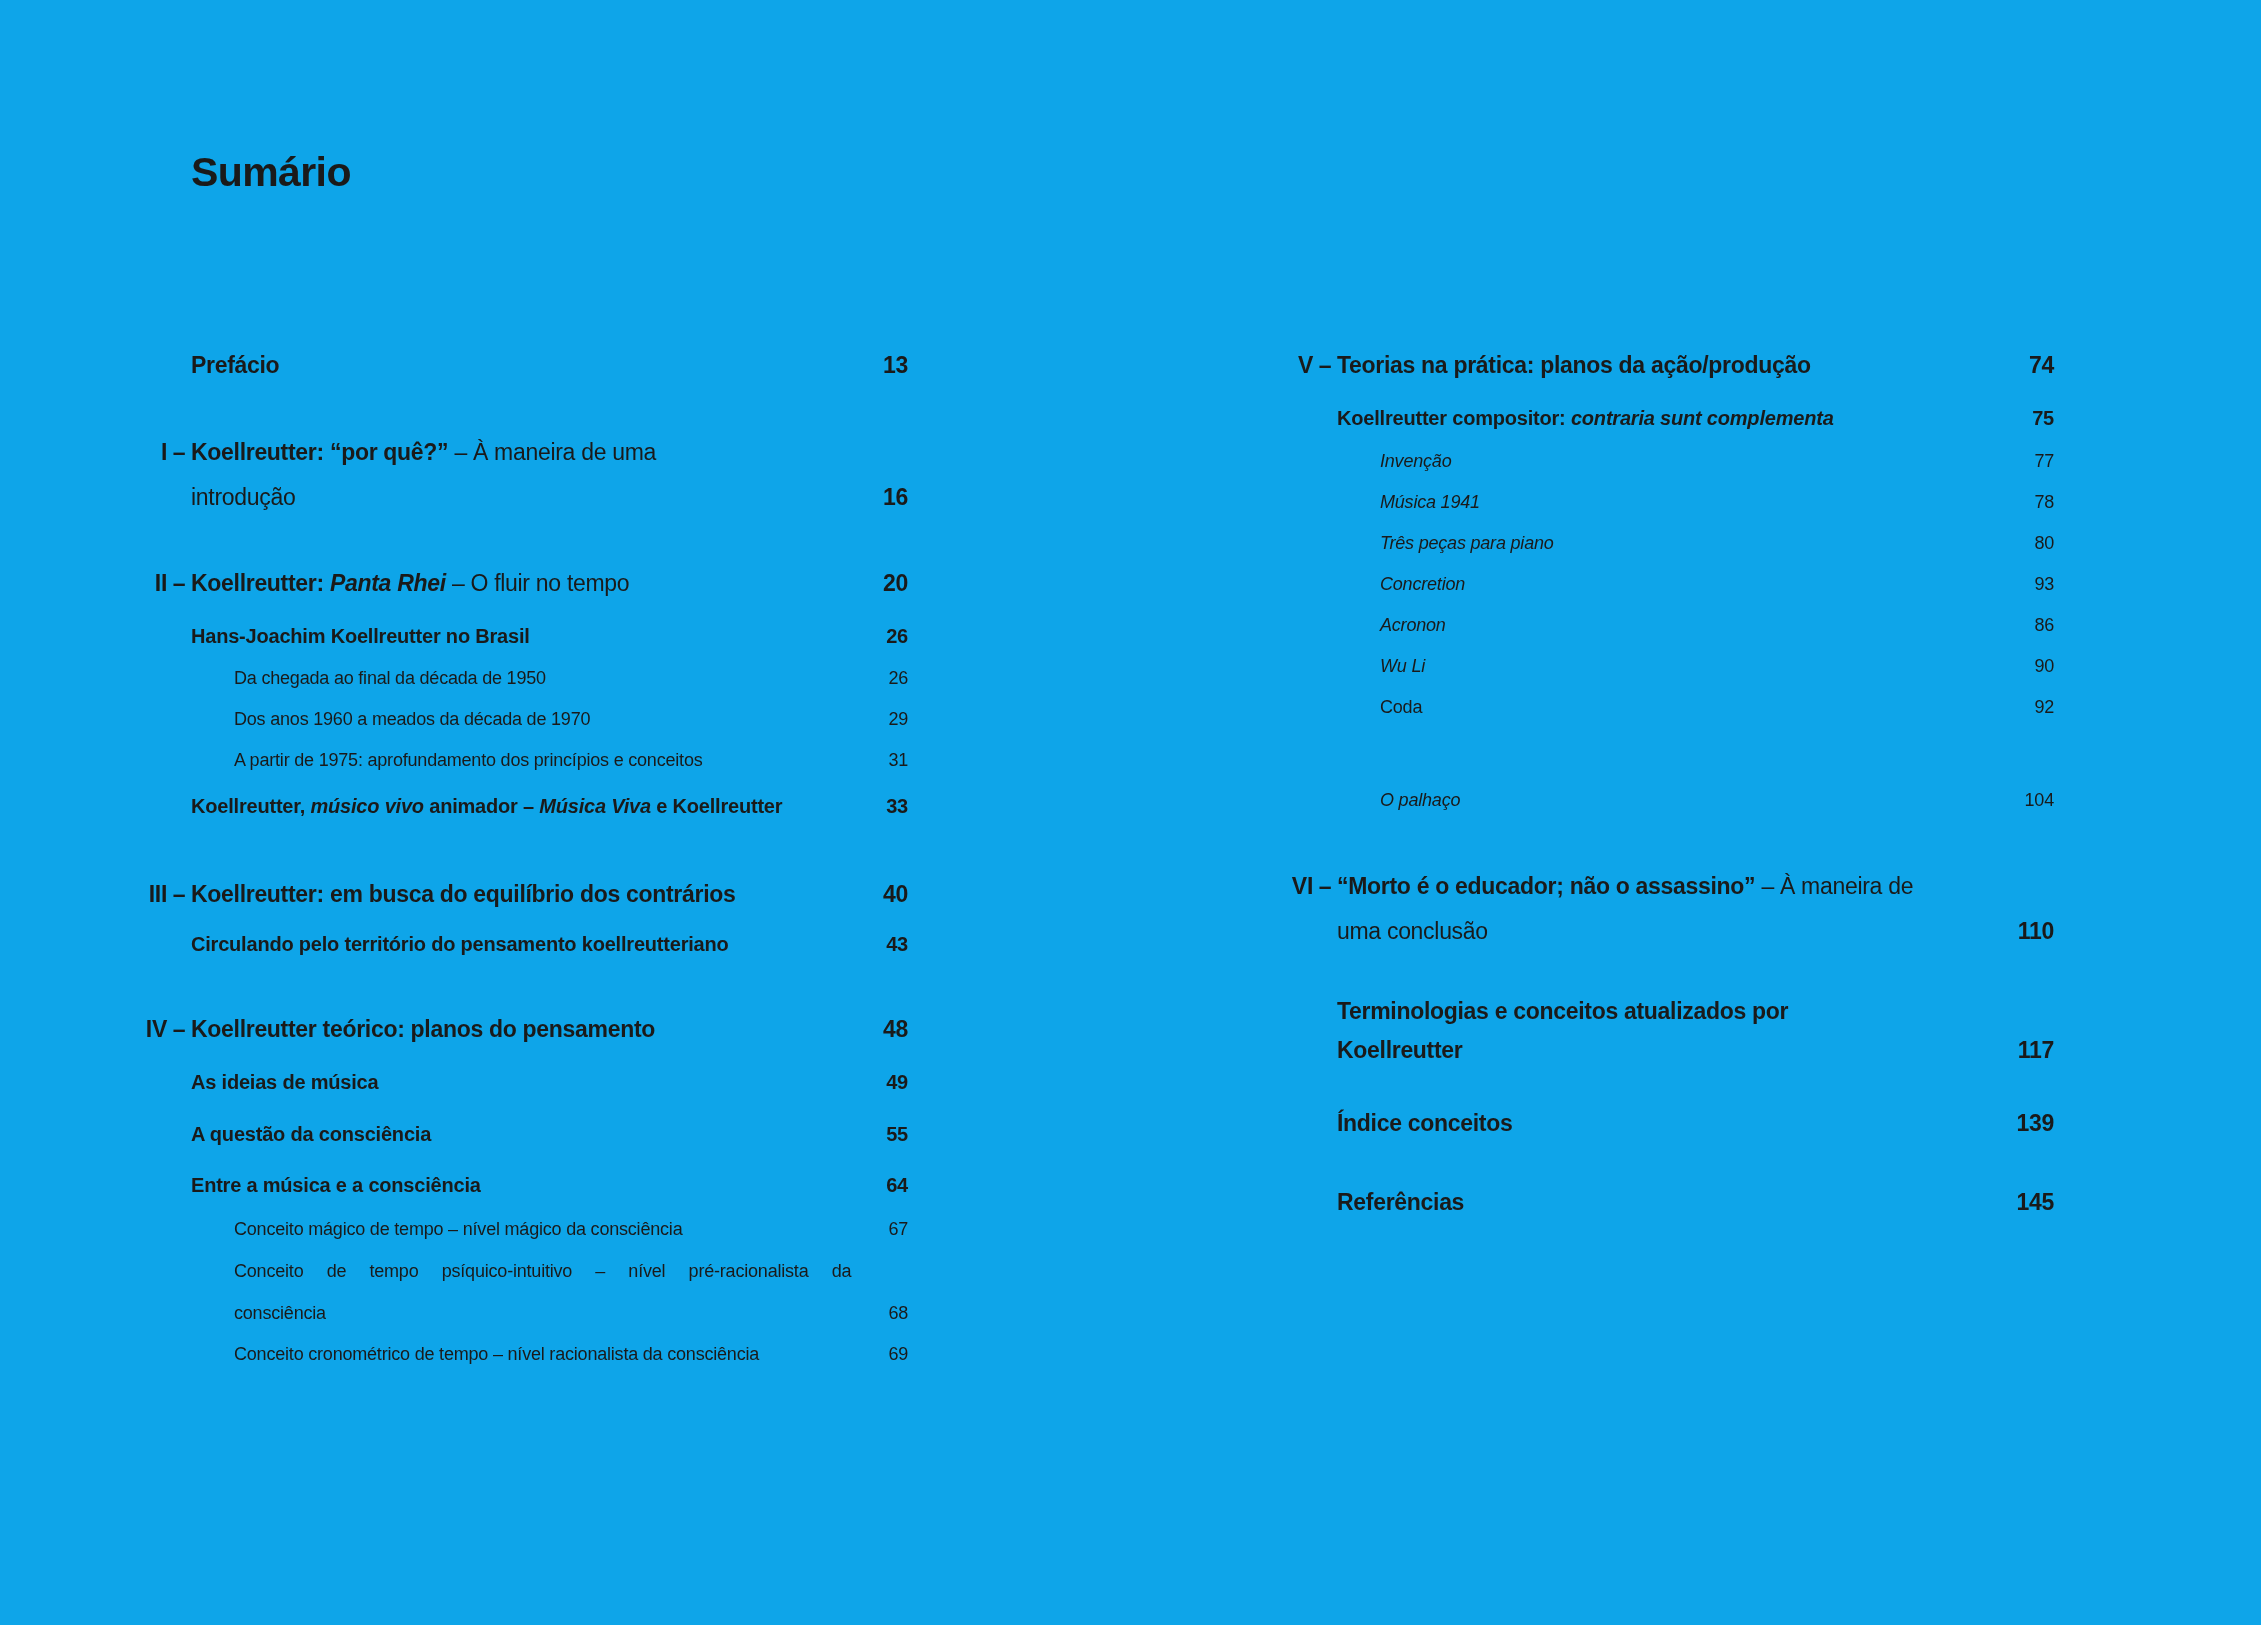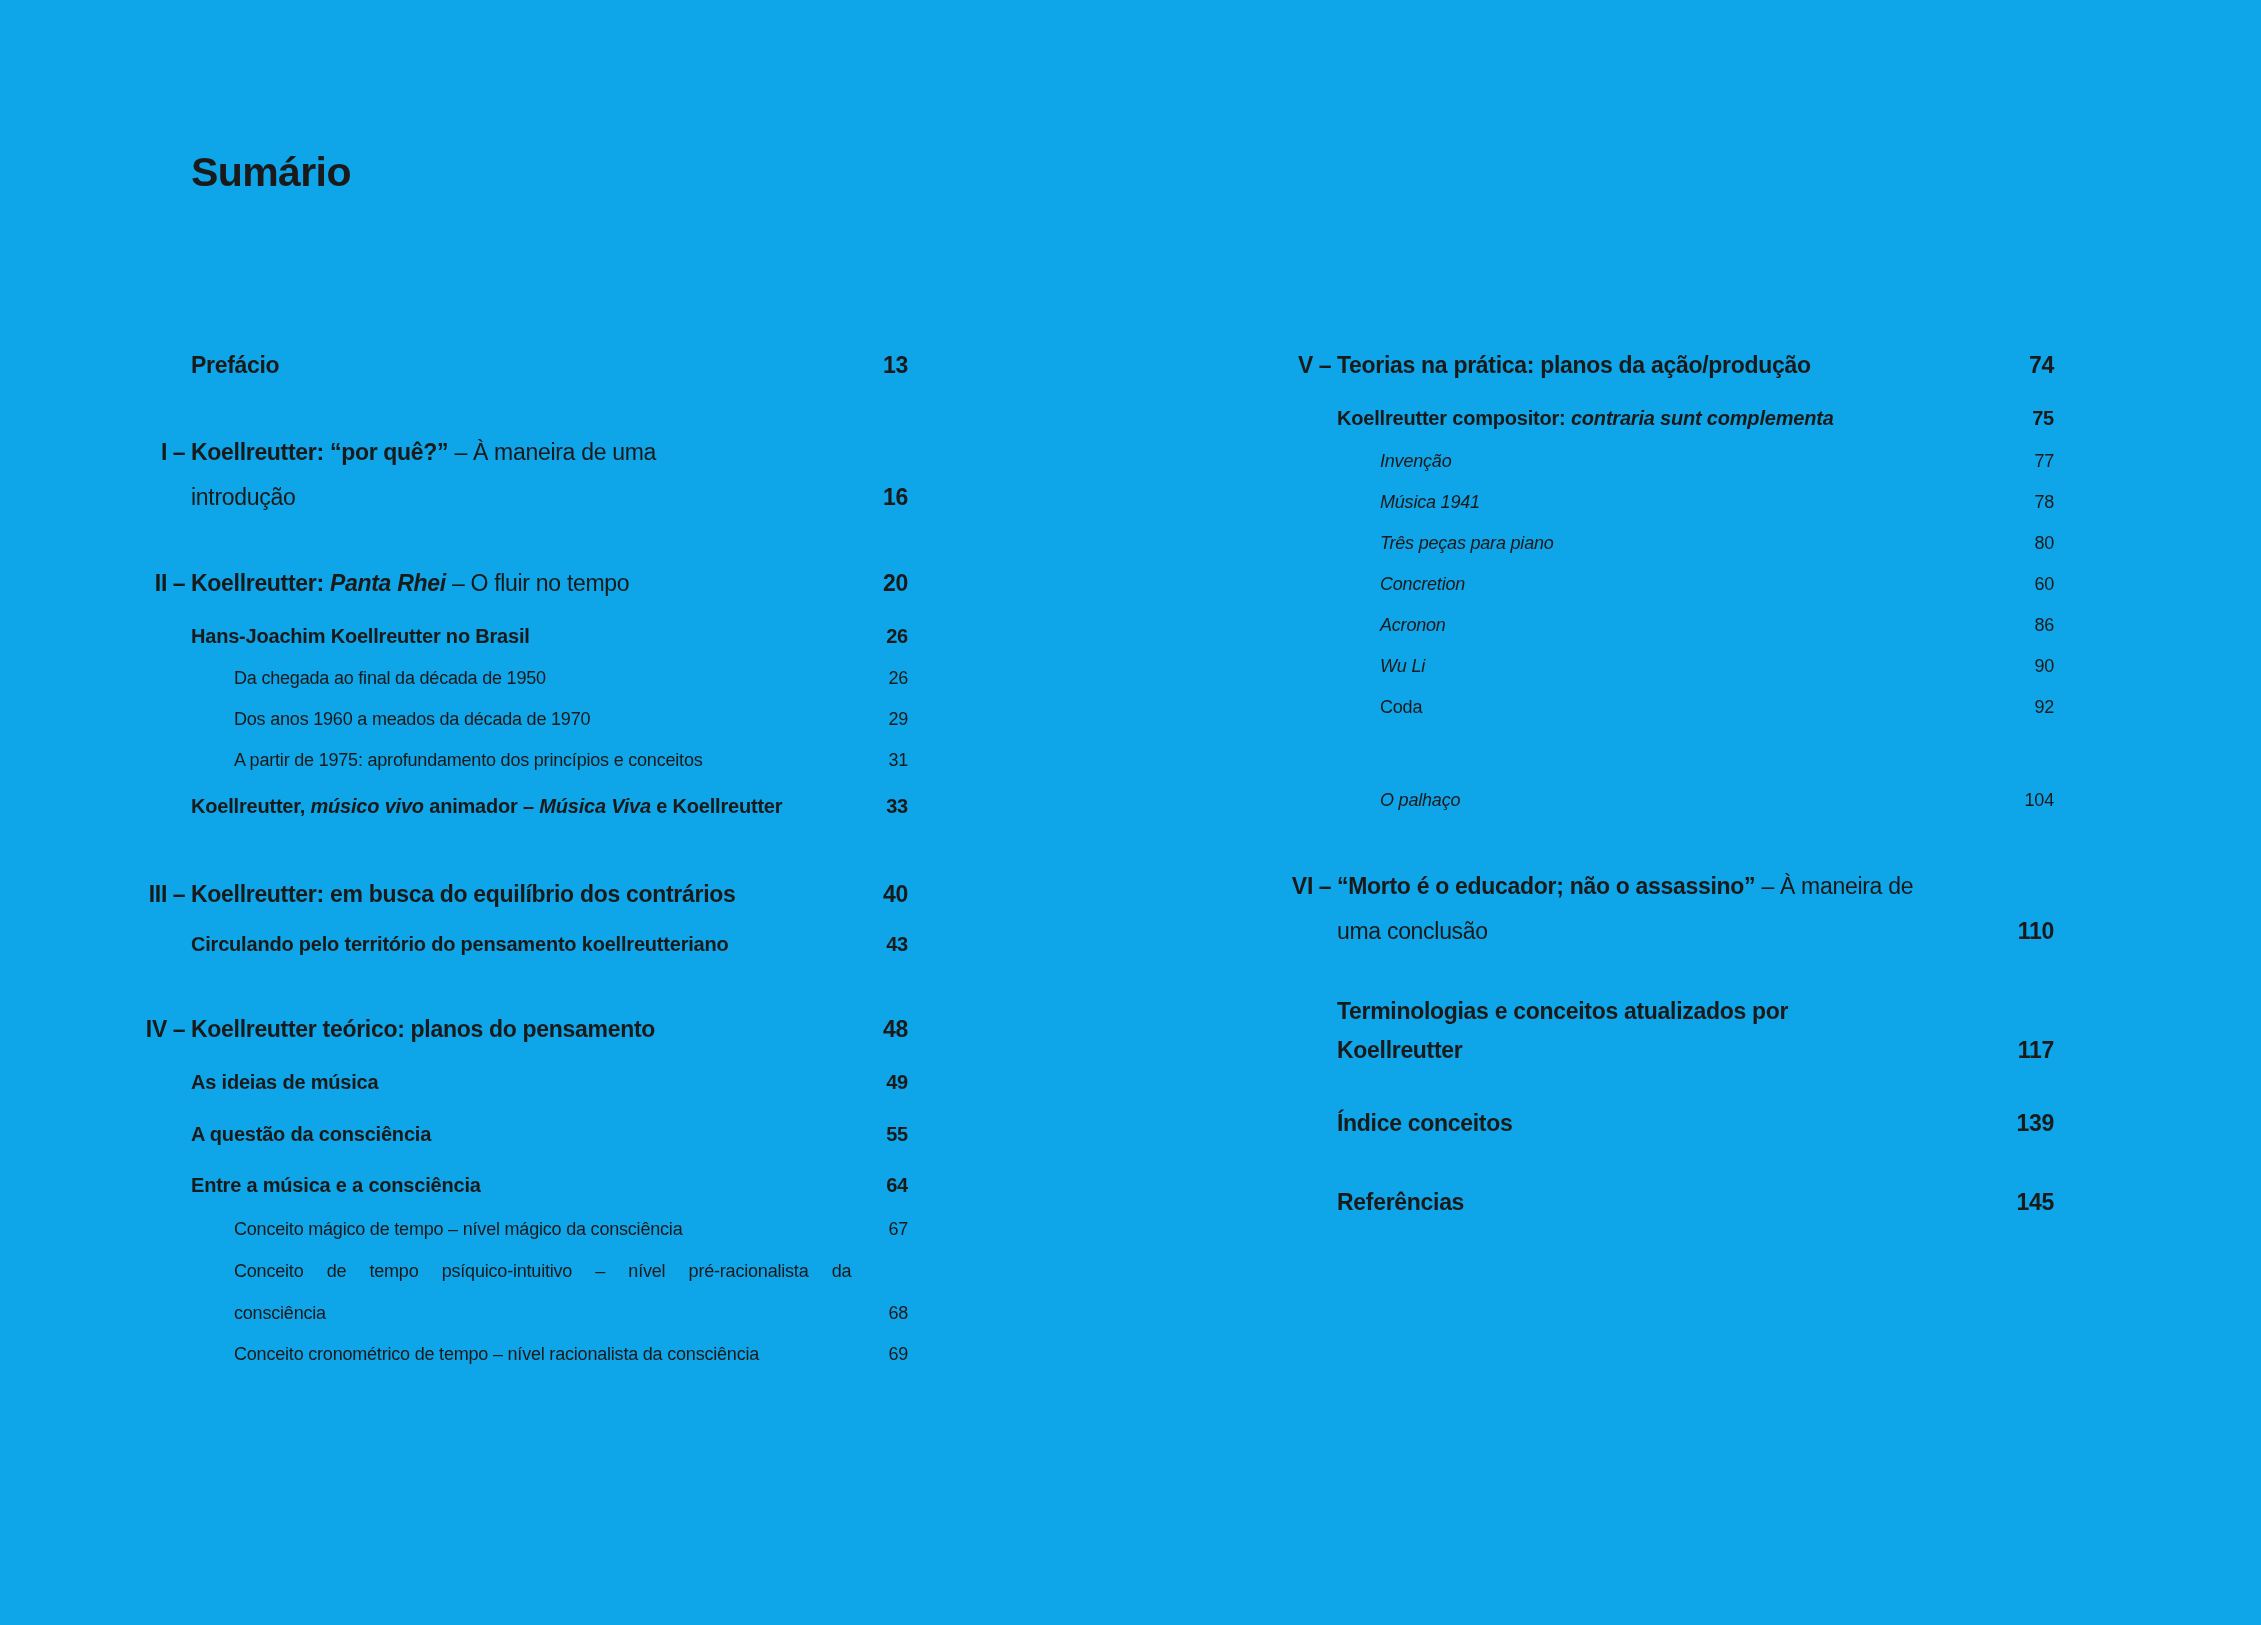--- a/index.html
+++ b/index.html
@@ -214,21 +214,21 @@
     <div class="title ind2">
         <div class="ln it">Três peças para piano</div>
       </div>
     <div class="page">80</div>
   </div>
 
   <div class="row cr l3" style="top:572px">
     <div class="title ind2">
         <div class="ln it">Concretion</div>
       </div>
-    <div class="page">60</div>
+    <div class="page">93</div>
   </div>
 
   <div class="row cr l3" style="top:613px">
     <div class="title ind2">
         <div class="ln it">Acronon</div>
       </div>
     <div class="page">86</div>
   </div>
 
   <div class="row cr l3" style="top:654px">

